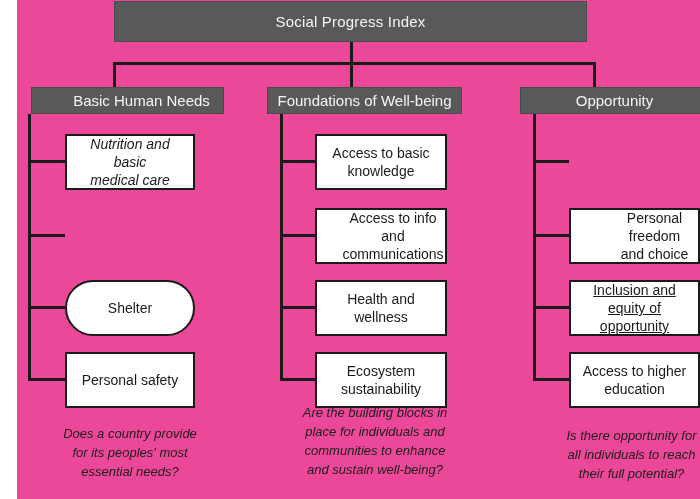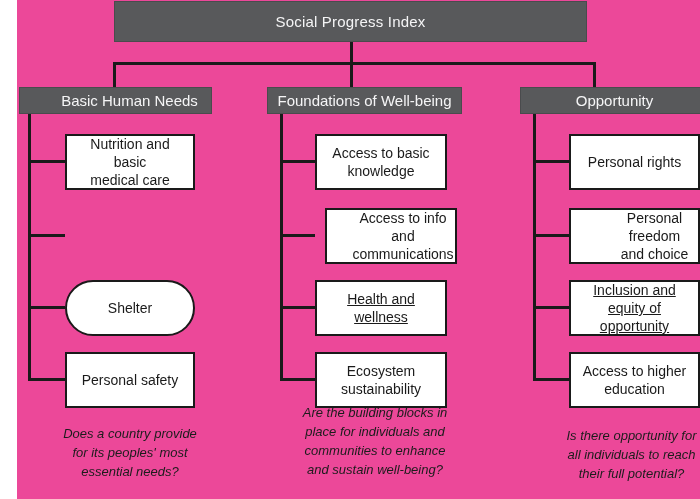--- a/index.html
+++ b/index.html
@@ -60,30 +60,30 @@
   <div class="dark-box root-box" style="left:97px; top:1px; width:473px; height:41px;">
     <span>Social Progress Index</span>
   </div>
 
   <div class="line" style="left:333px; top:42px; width:3px; height:21px;"></div>
   <div class="line" style="left:96px;  top:62px; width:483px; height:3px;"></div>
   <div class="line" style="left:96px;  top:62px; width:3px; height:25px;"></div>
   <div class="line" style="left:333px; top:62px; width:3px; height:25px;"></div>
   <div class="line" style="left:576px; top:62px; width:3px; height:25px;"></div>
 
-  <div class="dark-box header-box" style="left:2px; top:87px; width:193px; height:27px;padding-left:28px;">
+  <div class="dark-box header-box" style="left:14px; top:87px; width:193px; height:27px;padding-left:28px;">
     <span>Basic Human Needs</span>
   </div>
   <div class="line" style="left:11px; top:114px; width:3px; height:267px;"></div>
   <div class="line" style="left:11px; top:160px; width:37px; height:3px;"></div>
   <div class="line" style="left:11px; top:234px; width:37px; height:3px;"></div>
   <div class="line" style="left:11px; top:306px; width:37px; height:3px;"></div>
   <div class="line" style="left:11px; top:378px; width:37px; height:3px;"></div>
 
-  <div class="white-box" style="left:48px; top:134px; width:130px; height:56px;">
+  <div class="white-box" style="left:48px; top:134px; width:130px; height:56px;font-style:italic;">
     <span>Nutrition and
 basic
 medical care</span>
   </div>
   <div class="white-box" style="left:48px; top:280px; width:130px; height:56px;border-radius:28px;">
     <span>Shelter</span>
   </div>
   <div class="white-box" style="left:48px; top:352px; width:130px; height:56px;">
     <span>Personal safety</span>
   </div>
@@ -98,26 +98,26 @@
   <div class="line" style="left:263px; top:114px; width:3px; height:267px;"></div>
   <div class="line" style="left:263px; top:160px; width:35px; height:3px;"></div>
   <div class="line" style="left:263px; top:234px; width:35px; height:3px;"></div>
   <div class="line" style="left:263px; top:306px; width:35px; height:3px;"></div>
   <div class="line" style="left:263px; top:378px; width:35px; height:3px;"></div>
 
   <div class="white-box" style="left:298px; top:134px; width:132px; height:56px;">
     <span>Access to basic
 knowledge</span>
   </div>
-  <div class="white-box" style="left:308px; top:208px; width:132px; height:56px;padding-left:24px;">
+  <div class="white-box" style="left:298px; top:208px; width:132px; height:56px;padding-left:24px;">
     <span>Access to info
 and
 communications</span>
   </div>
-  <div class="white-box" style="left:298px; top:280px; width:132px; height:56px;text-decoration:underline;">
+  <div class="white-box" style="left:298px; top:280px; width:132px; height:56px;">
     <span>Health and
 wellness</span>
   </div>
   <div class="white-box" style="left:298px; top:352px; width:132px; height:56px;">
     <span>Ecosystem
 sustainability</span>
   </div>
 
   <div class="question" style="left:253px; top:403px; width:210px;">Are the building blocks in
 place for individuals and
@@ -126,23 +126,20 @@
 
   <div class="dark-box header-box" style="left:503px; top:87px; width:189px; height:27px;">
     <span>Opportunity</span>
   </div>
   <div class="line" style="left:516px; top:114px; width:3px; height:267px;"></div>
   <div class="line" style="left:516px; top:160px; width:36px; height:3px;"></div>
   <div class="line" style="left:516px; top:234px; width:36px; height:3px;"></div>
   <div class="line" style="left:516px; top:306px; width:36px; height:3px;"></div>
   <div class="line" style="left:516px; top:378px; width:36px; height:3px;"></div>
 
-  <div class="white-box" style="left:552px; top:134px; width:131px; height:56px;">
-    <span>Personal rights</span>
-  </div>
   <div class="white-box" style="left:552px; top:208px; width:131px; height:56px;padding-left:40px;">
     <span>Personal
 freedom
 and choice</span>
   </div>
   <div class="white-box" style="left:552px; top:280px; width:131px; height:56px;text-decoration:underline;">
     <span>Inclusion and
 equity of
 opportunity</span>
   </div>

